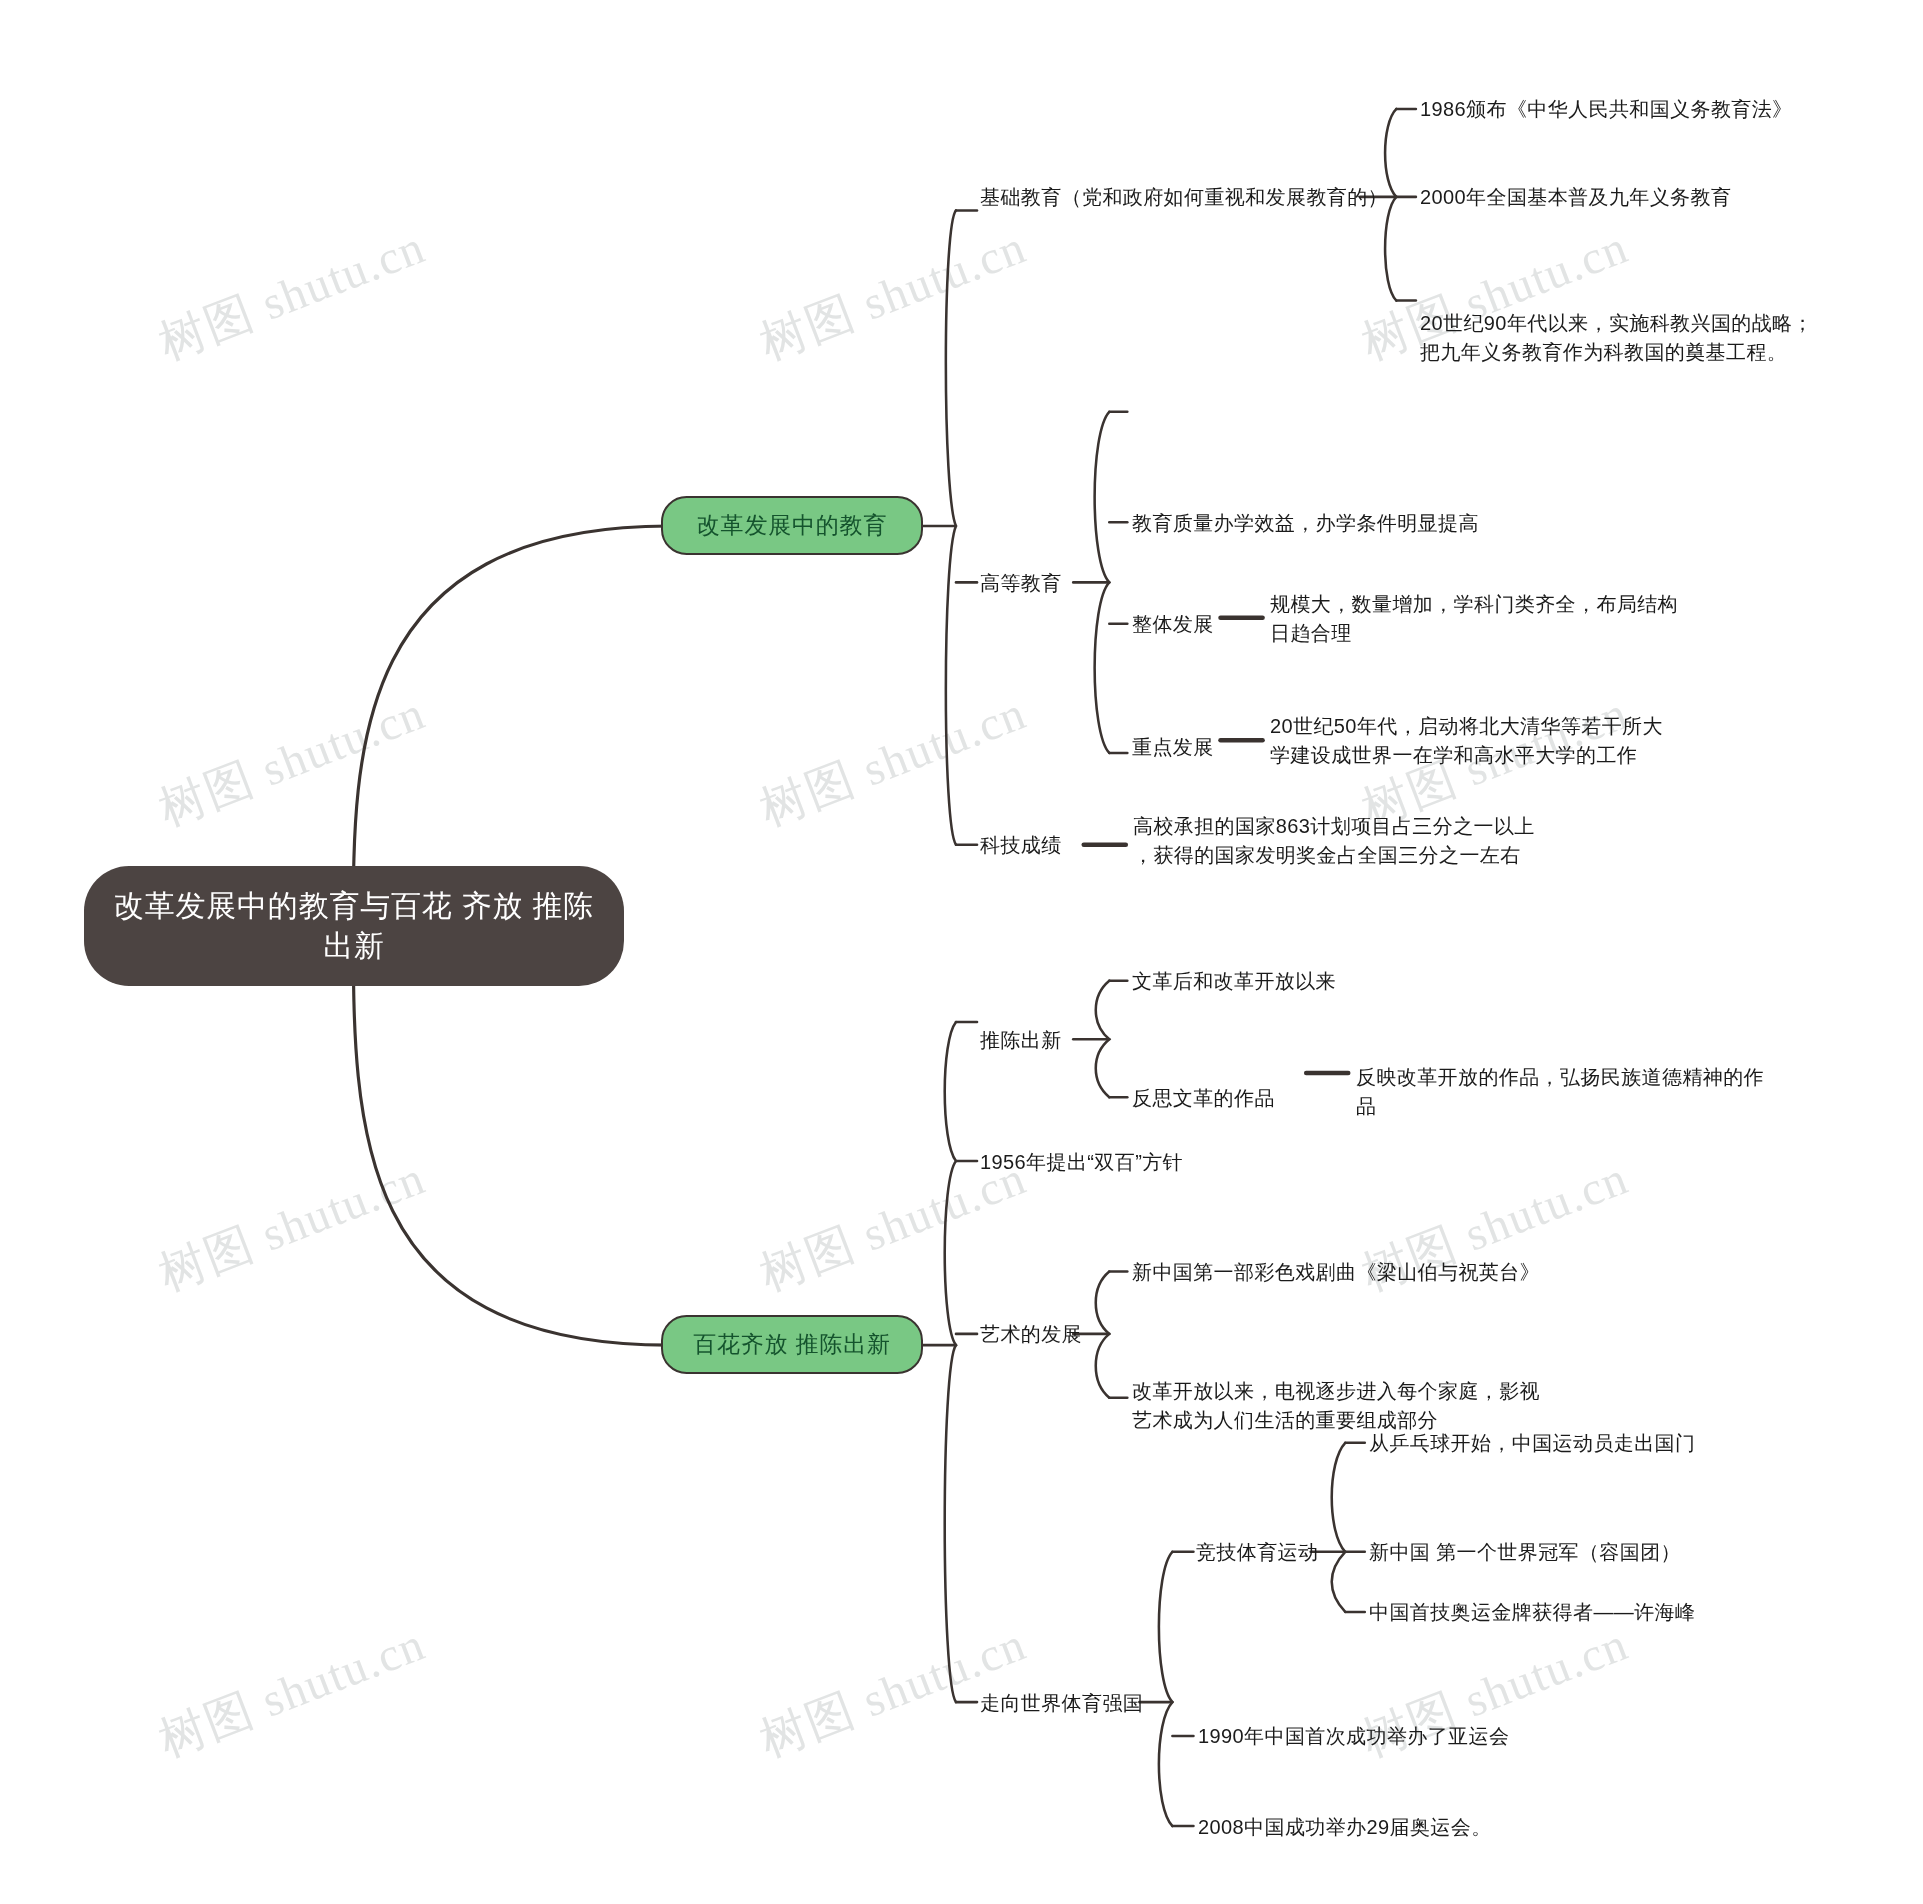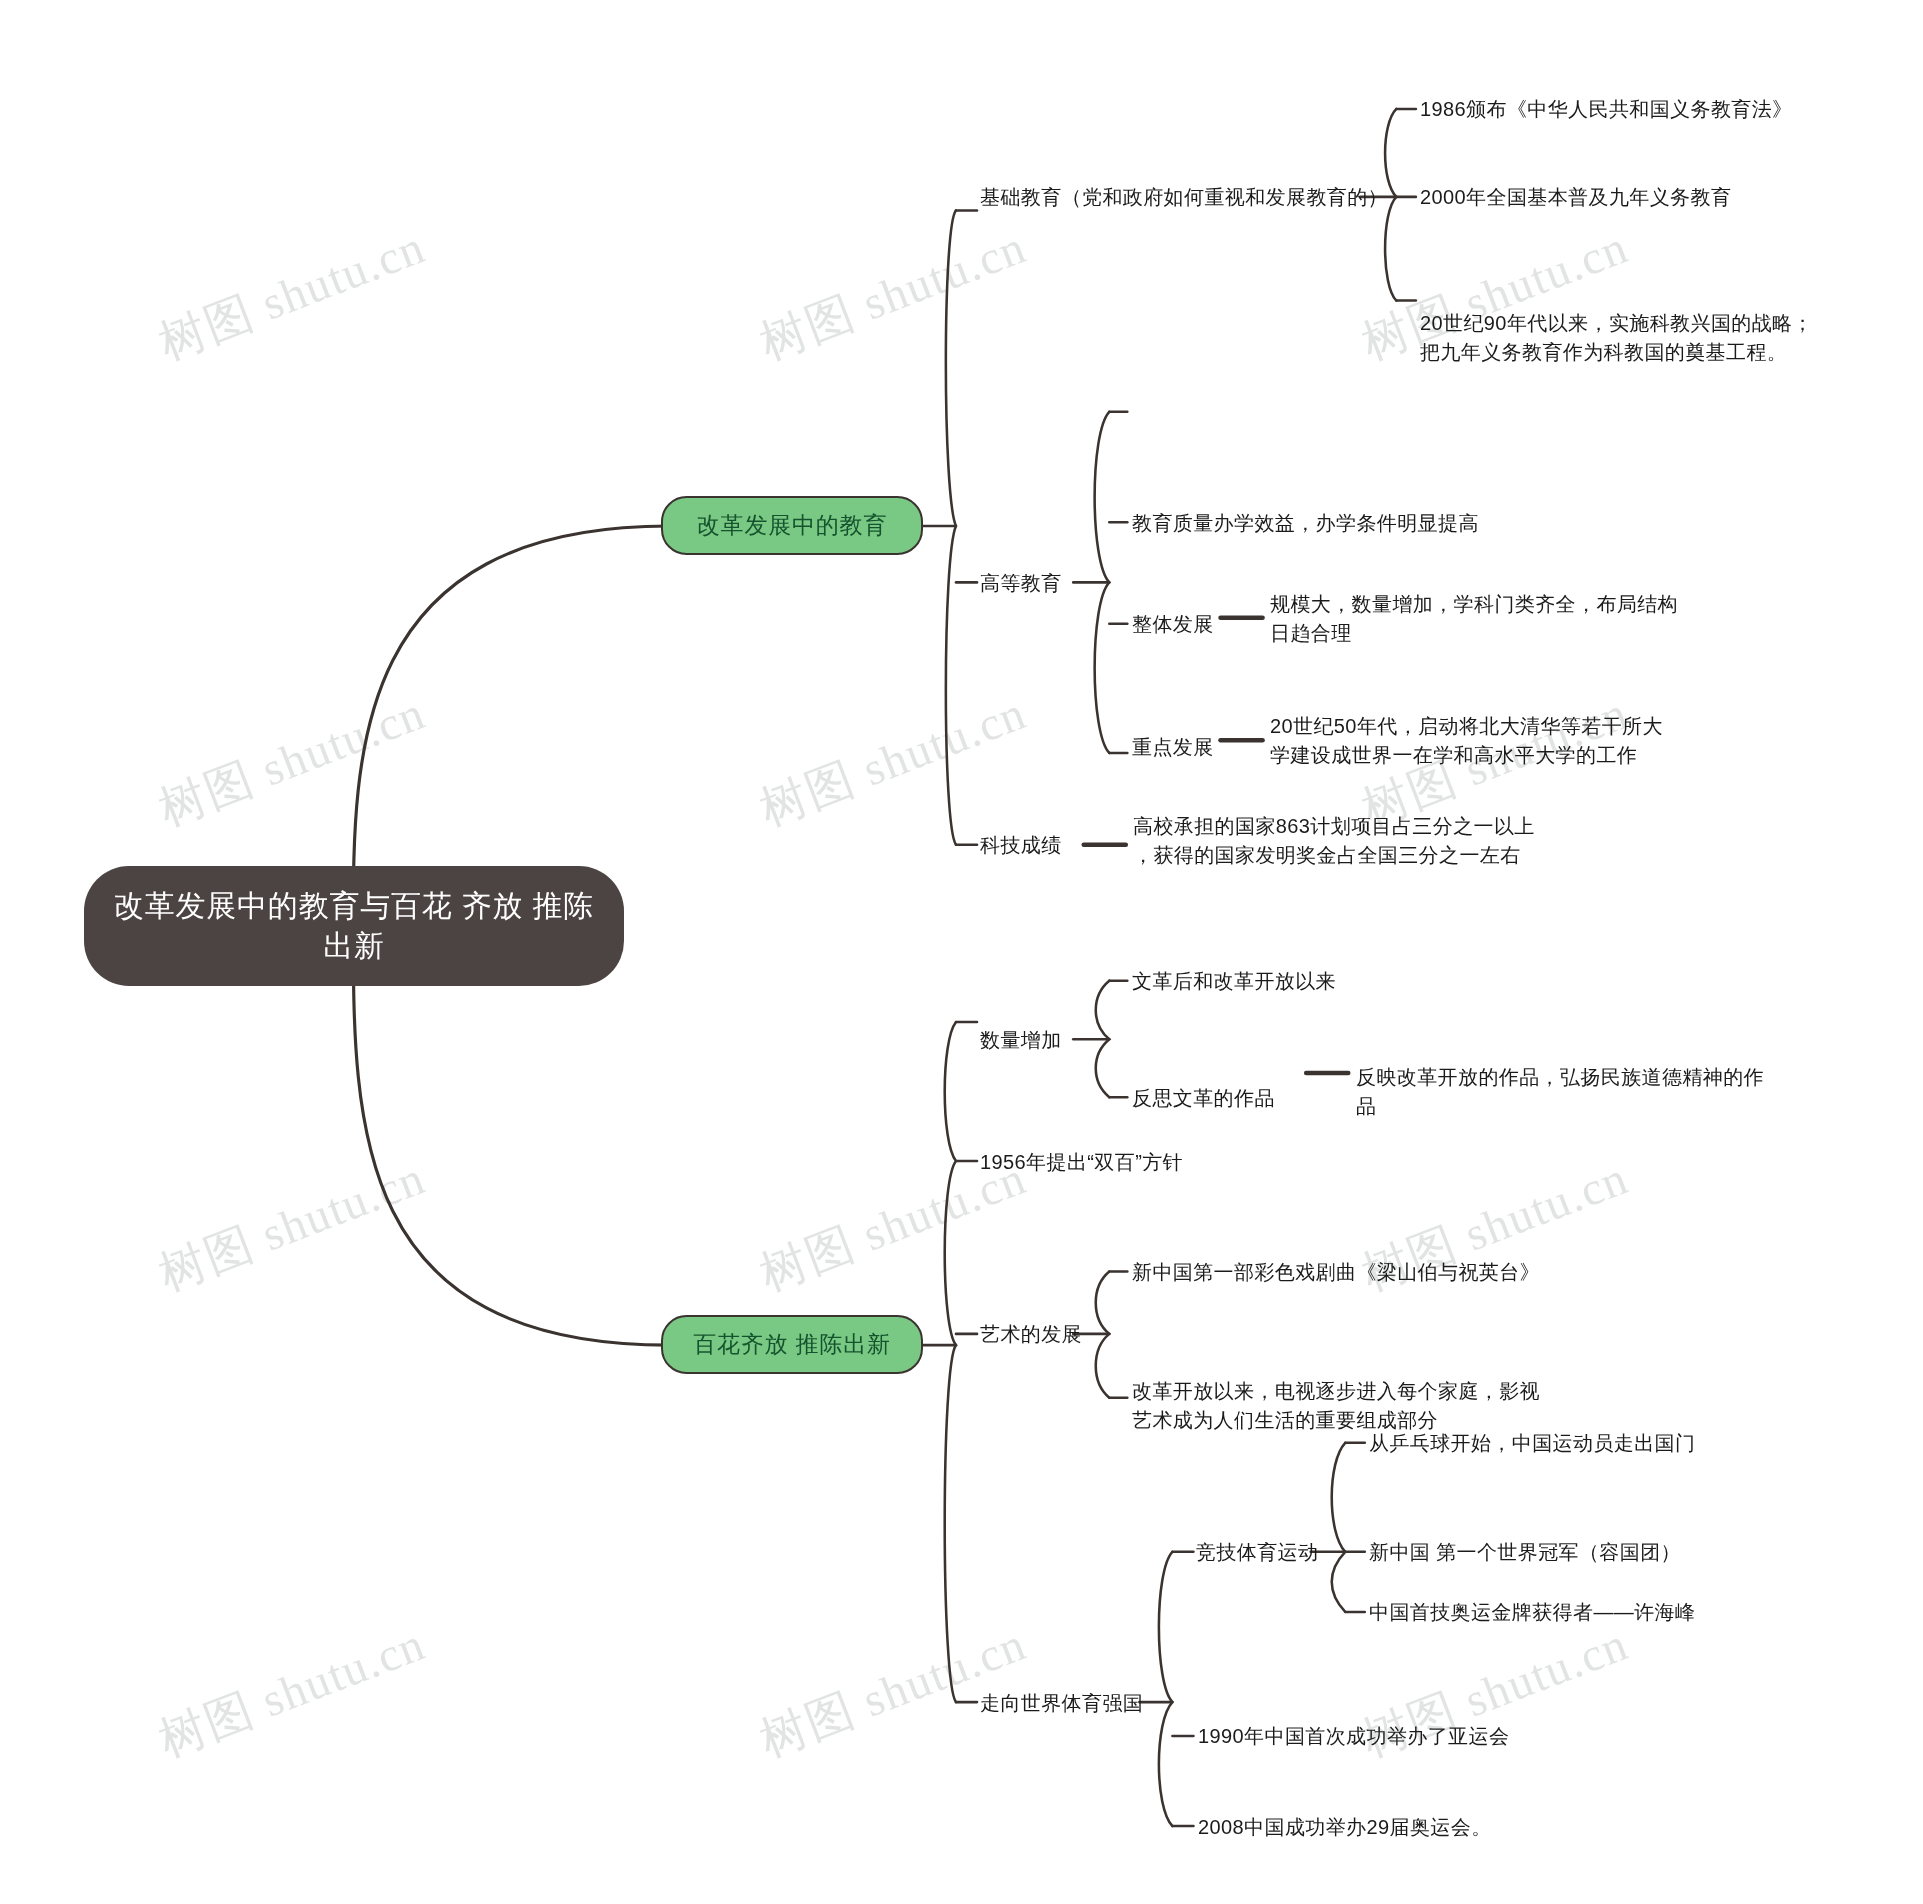--- a/index.html
+++ b/index.html
@@ -171,21 +171,21 @@
   <div class="leaf" style="left:1132px;top:733px;">重点发展</div>
 
   <div class="leaf" style="left:1270px;top:712px;">20世纪50年代，启动将北大清华等若干所大
 学建设成世界一在学和高水平大学的工作</div>
 
   <div class="leaf" style="left:980px;top:831px;">科技成绩</div>
 
   <div class="leaf" style="left:1133px;top:812px;">高校承担的国家863计划项目占三分之一以上
 ，获得的国家发明奖金占全国三分之一左右</div>
 
-  <div class="leaf" style="left:980px;top:1026px;">数量增加</div>
+  <div class="leaf" style="left:980px;top:1026px;">推陈出新</div>
 
   <div class="leaf" style="left:1132px;top:967px;">文革后和改革开放以来</div>
 
   <div class="leaf" style="left:1132px;top:1084px;">反思文革的作品</div>
 
   <div class="leaf" style="left:1356px;top:1063px;">反映改革开放的作品，弘扬民族道德精神的作
 品</div>
 
   <div class="leaf" style="left:980px;top:1148px;">1956年提出“双百”方针</div>
 

